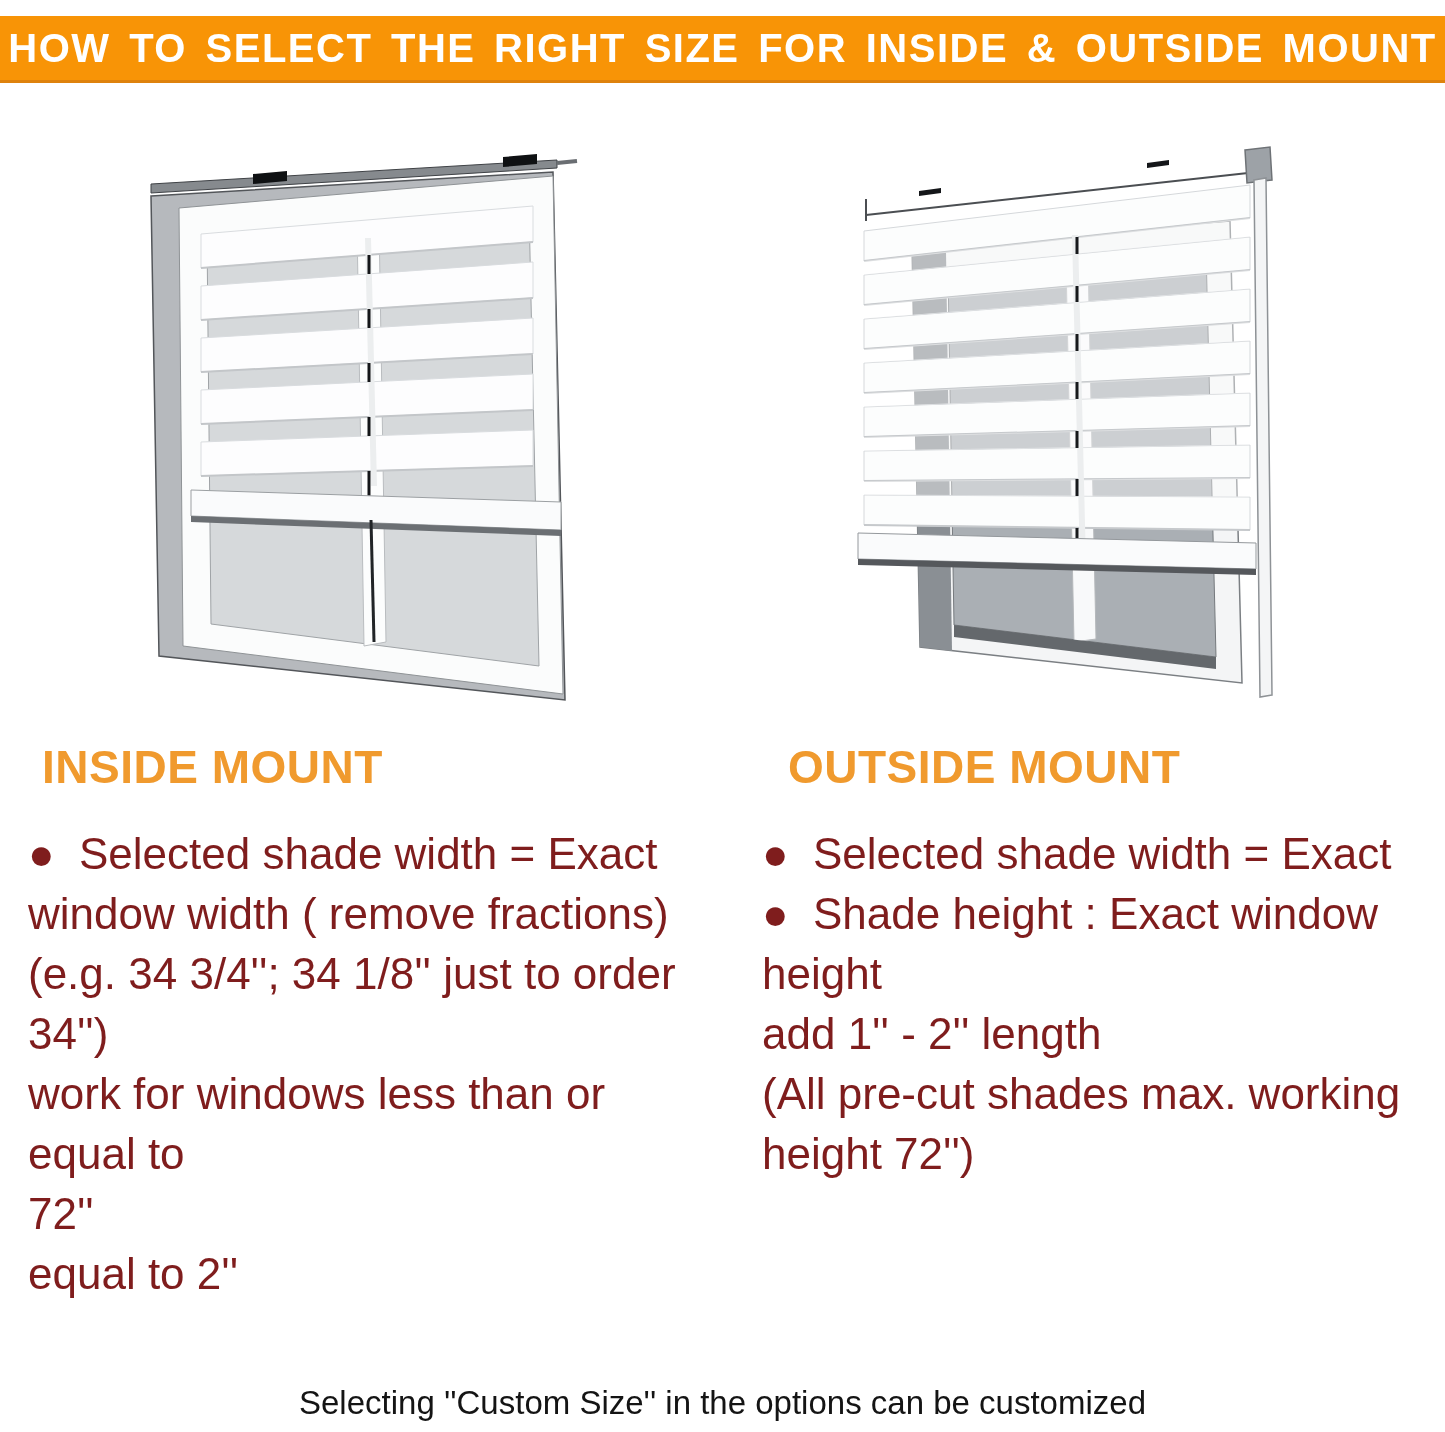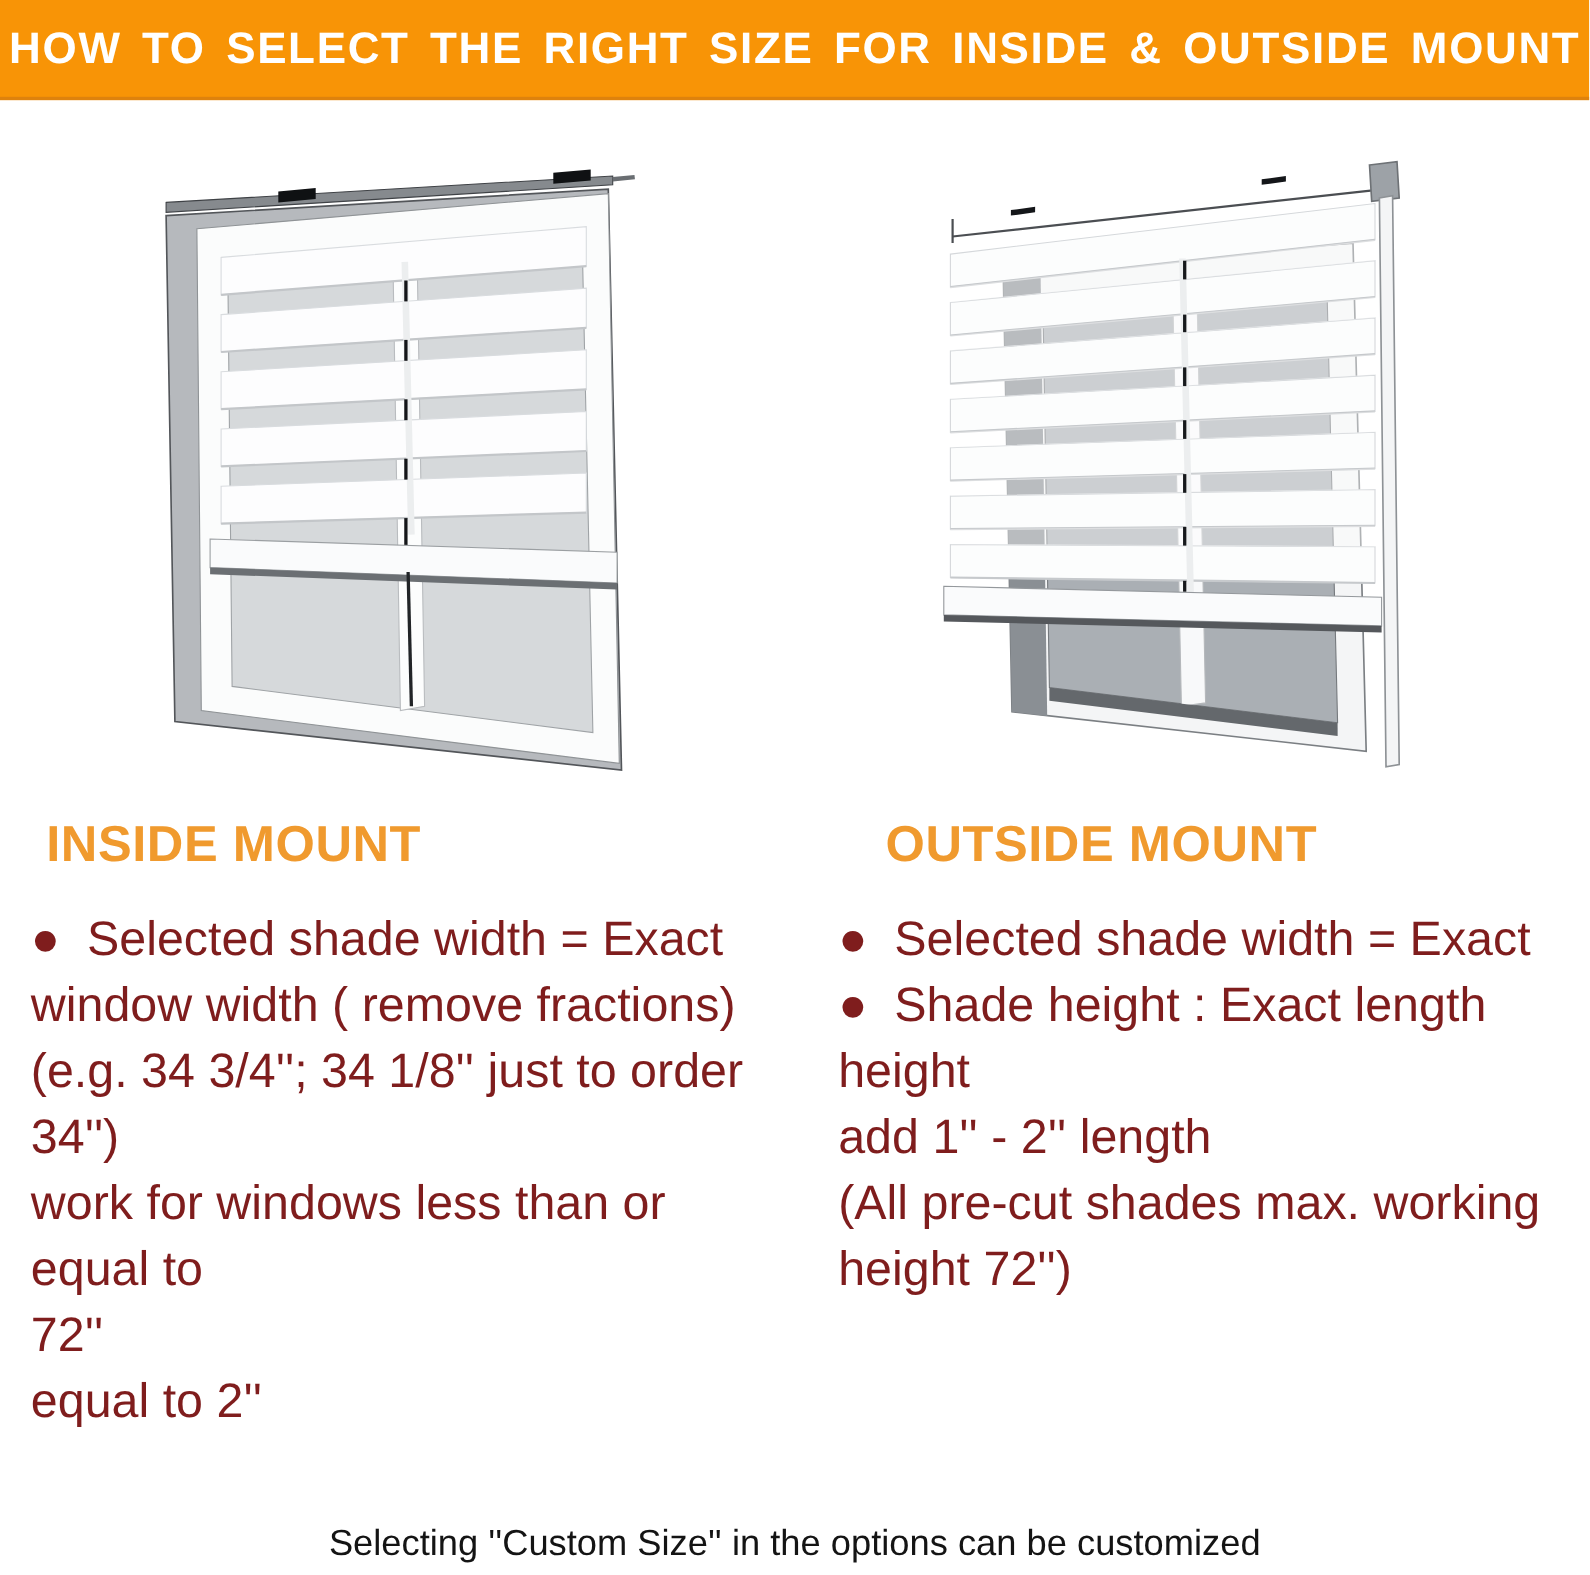--- a/index.html
+++ b/index.html
@@ -1,38 +1,38 @@
 <!DOCTYPE html>
 <html><head>
 <meta charset="utf-8">
 <style>
   html,body{margin:0;padding:0;background:#ffffff;}
   .stage{
     position:relative;width:1445px;height:1432px;background:#ffffff;
     font-family:"Liberation Sans",sans-serif;overflow:hidden;
   }
   .banner{
-    position:absolute;left:0;top:0;width:100%;height:91px;
+    position:absolute;left:0;top:16px;width:100%;height:67px;
     background:#F89406;border-bottom:3px solid #DE820D;
     display:flex;align-items:center;justify-content:center;box-sizing:border-box;
   }
   .banner h1{
     margin:0;color:#ffffff;font-size:40px;font-weight:bold;
     letter-spacing:1.5px;word-spacing:6px;white-space:nowrap;
   }
   .fig{position:absolute;}
   .fig svg{display:block;}
   .col{position:absolute;top:740px;}
   .col-left{left:28px;width:692px;}
   .col-right{left:762px;width:672px;}
   .col h2{
     margin:0 0 30px 14px;font-size:46px;font-weight:bold;
     color:#F09A2E;letter-spacing:0.5px;
   }
-  .col-right h2{margin-left:43px;}
+  .col-right h2{margin-left:26px;}
   .col p{
     margin:0;font-size:44px;line-height:60px;color:#7f1d1d;
     white-space:pre-wrap;
   }
   .footer{position:absolute;left:0;top:1384px;width:100%;text-align:center;}
   .footer p{margin:0;font-size:33px;color:#141414;}
 </style>
 </head>
 <body>
 
@@ -145,21 +145,21 @@
     <p>window width ( remove fractions)</p>
     <p>(e.g. 34 3/4''; 34 1/8'' just to order 34'')</p>
     <p>work for windows less than or equal to</p>
     <p>72''</p>
     <p>equal to 2''</p>
   </section>
 
   <section class="col col-right">
     <h2>OUTSIDE MOUNT</h2>
     <p>●  Selected shade width = Exact</p>
-    <p>●  Shade height : Exact length height</p>
+    <p>●  Shade height : Exact window height</p>
     <p>add 1'' - 2'' length</p>
     <p>(All pre-cut shades max. working</p>
     <p>height 72'')</p>
   </section>
 
   <footer class="footer">
     <p>Selecting ''Custom Size'' in the options can be customized</p>
   </footer>
 
 </div>

